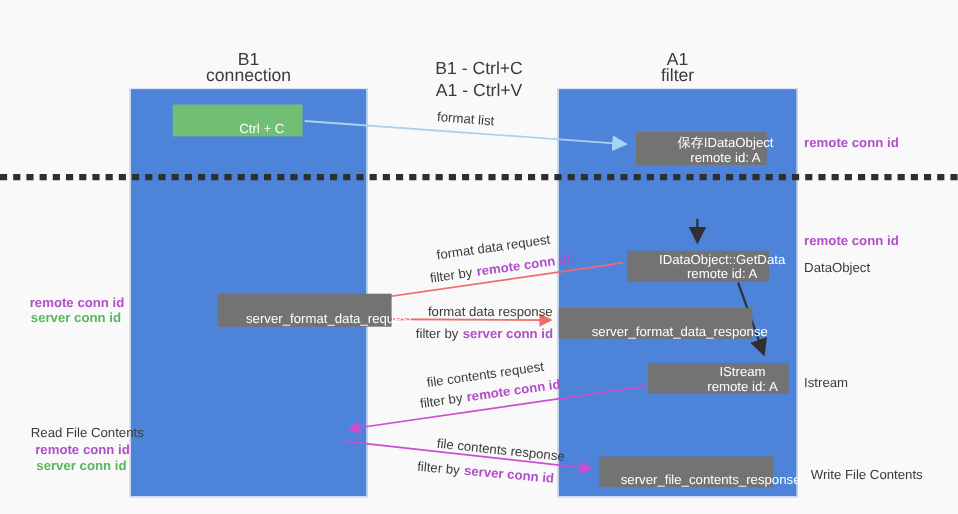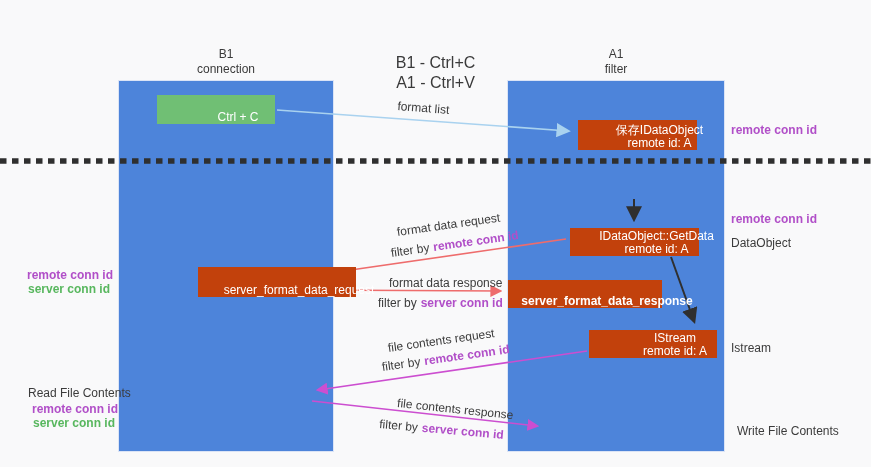--- a/index.html
+++ b/index.html
@@ -6,33 +6,33 @@
   .canvas {
     position:relative; width:871px; height:467px;
     background:#f9f9fa; overflow:hidden;
     font-family:"Liberation Sans", sans-serif;
     color:#3b3b3b;
   }
   .title {
     position:absolute; top:5px; left:0; right:0;
     text-align:center; font-size:16px; line-height:20px; color:#3a3a3a;margin-top:48px;
   }
-  .col-head { position:absolute; top:47px; text-align:center; font-size:12px; line-height:15px; color:#3a3a3a; }
+  .col-head { position:absolute; top:47px; text-align:center; font-size:16px; line-height:15px; color:#3a3a3a; }
   .col-head.left { left:118px; width:216px; }
   .col-head.right { left:507px; width:218px; }
   .lane { position:absolute; top:80px; height:372px; background:#4d84da; border:1px solid #dbe4f6; box-sizing:border-box; }
   .lane.left { left:118px; width:216px; }
   .lane.right { left:507px; width:218px; }
   .node {
     position:absolute; display:flex; flex-direction:column;
     align-items:center; justify-content:flex-end;
     color:#fff; font-size:12px; line-height:13px; text-align:center;
     box-sizing:border-box; white-space:nowrap;padding-left:44px;
   }
-  .orange { background:#c2410c; }
+  .orange { background:#737373; }
   .green  { background:#70bf74; }
   .lbl { position:absolute; font-size:12px; white-space:nowrap; transform-origin:0 0; }
   .purple { color:#b14fc8; font-weight:bold; }
   .greenlbl { color:#58b75e; font-weight:bold; }
   .dark { color:#3b3b3b; }
   .gap6 { margin-left:4px; }
   svg.overlay { position:absolute; left:0; top:0; pointer-events:none; }
 </style>
 </head>
 <body>
@@ -101,30 +101,33 @@
 
   <div class="node orange" style="left:570px; top:228px; width:129px; height:28px;">
     <span>IDataObject::GetData</span>
     <span>remote id: A</span>
   </div>
 
   <div class="node orange" style="left:150px; top:267px; width:158px; height:30px;margin-left:48px;">
     <span>server_format_data_request</span>
   </div>
 
-  <div class="node orange" style="left:508px; top:280px; width:154px; height:28px;font-weight:bold;">
+  <div class="node orange" style="left:508px; top:280px; width:176px; height:28px;">
     <span>server_format_data_response</span>
   </div>
 
   <div class="node orange" style="left:589px; top:330px; width:128px; height:28px;">
     <span>IStream</span>
     <span>remote id: A</span>
   </div>
 
 
+  <div class="node orange" style="left:545px; top:415px; width:158px; height:28px;">
+    <span>server_file_contents_response</span>
+  </div>
 
   <div class="lbl dark" style="left:398px; top:99px; transform:rotate(4.5deg);">format list</div>
 
   <div class="lbl dark" style="left:396px; top:225px; transform:rotate(-8deg);">format data request</div>
 
   <div class="lbl" style="left:390px; top:246px; transform:rotate(-8deg);">
     <span class="dark">filter by</span><span class="purple gap6">remote conn id</span>
   </div>
 
   <div class="lbl dark" style="left:389px; top:276px;">format data response</div>

